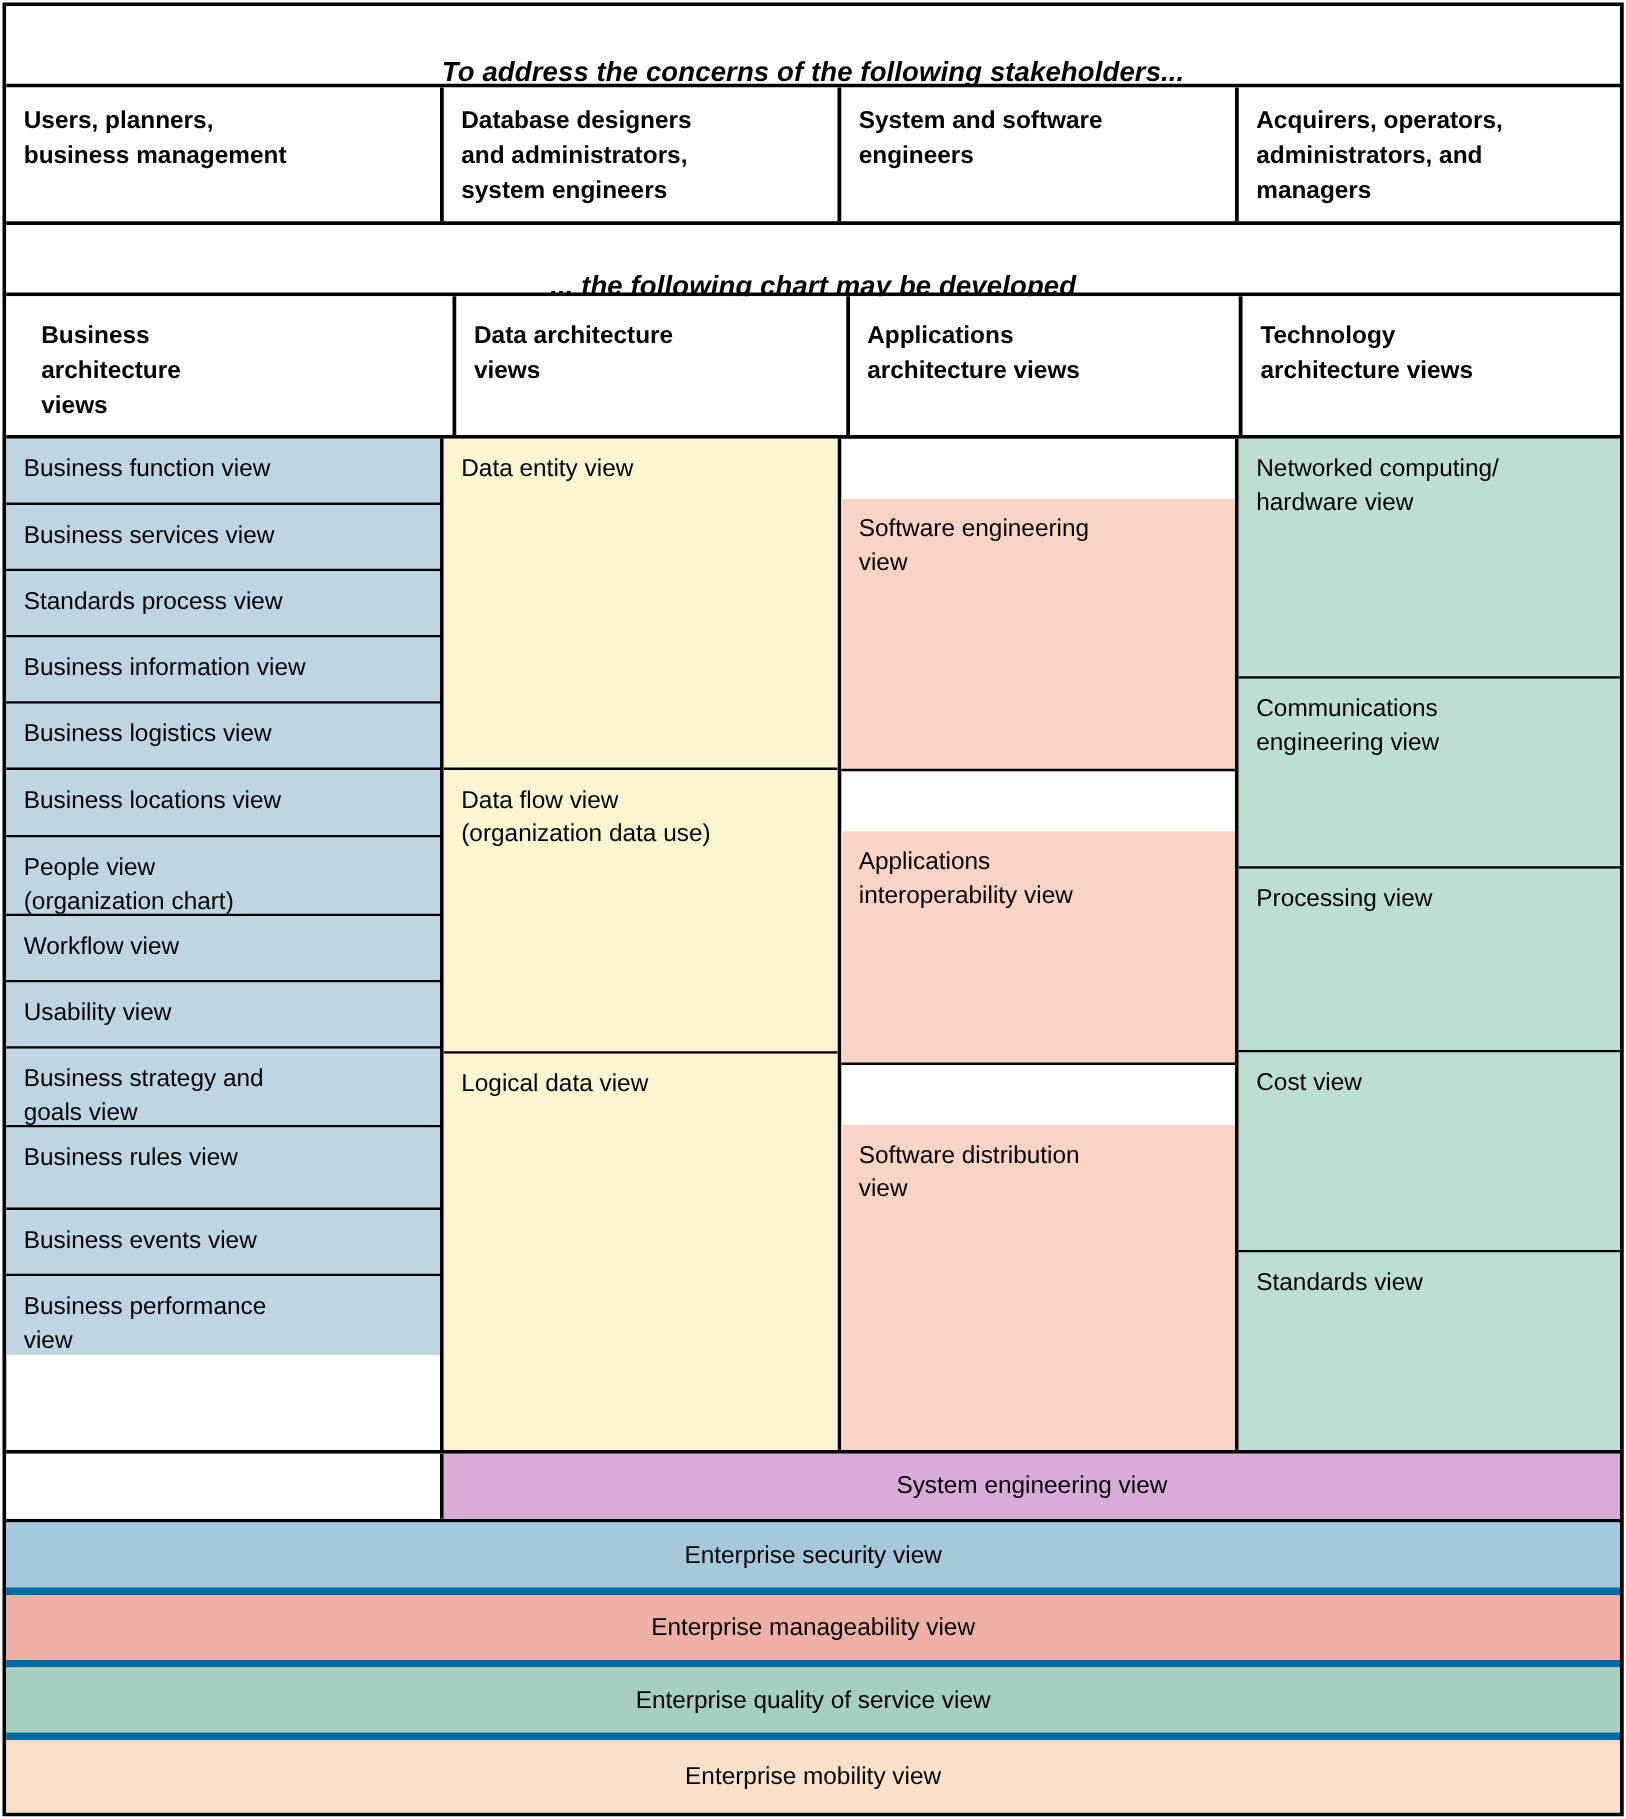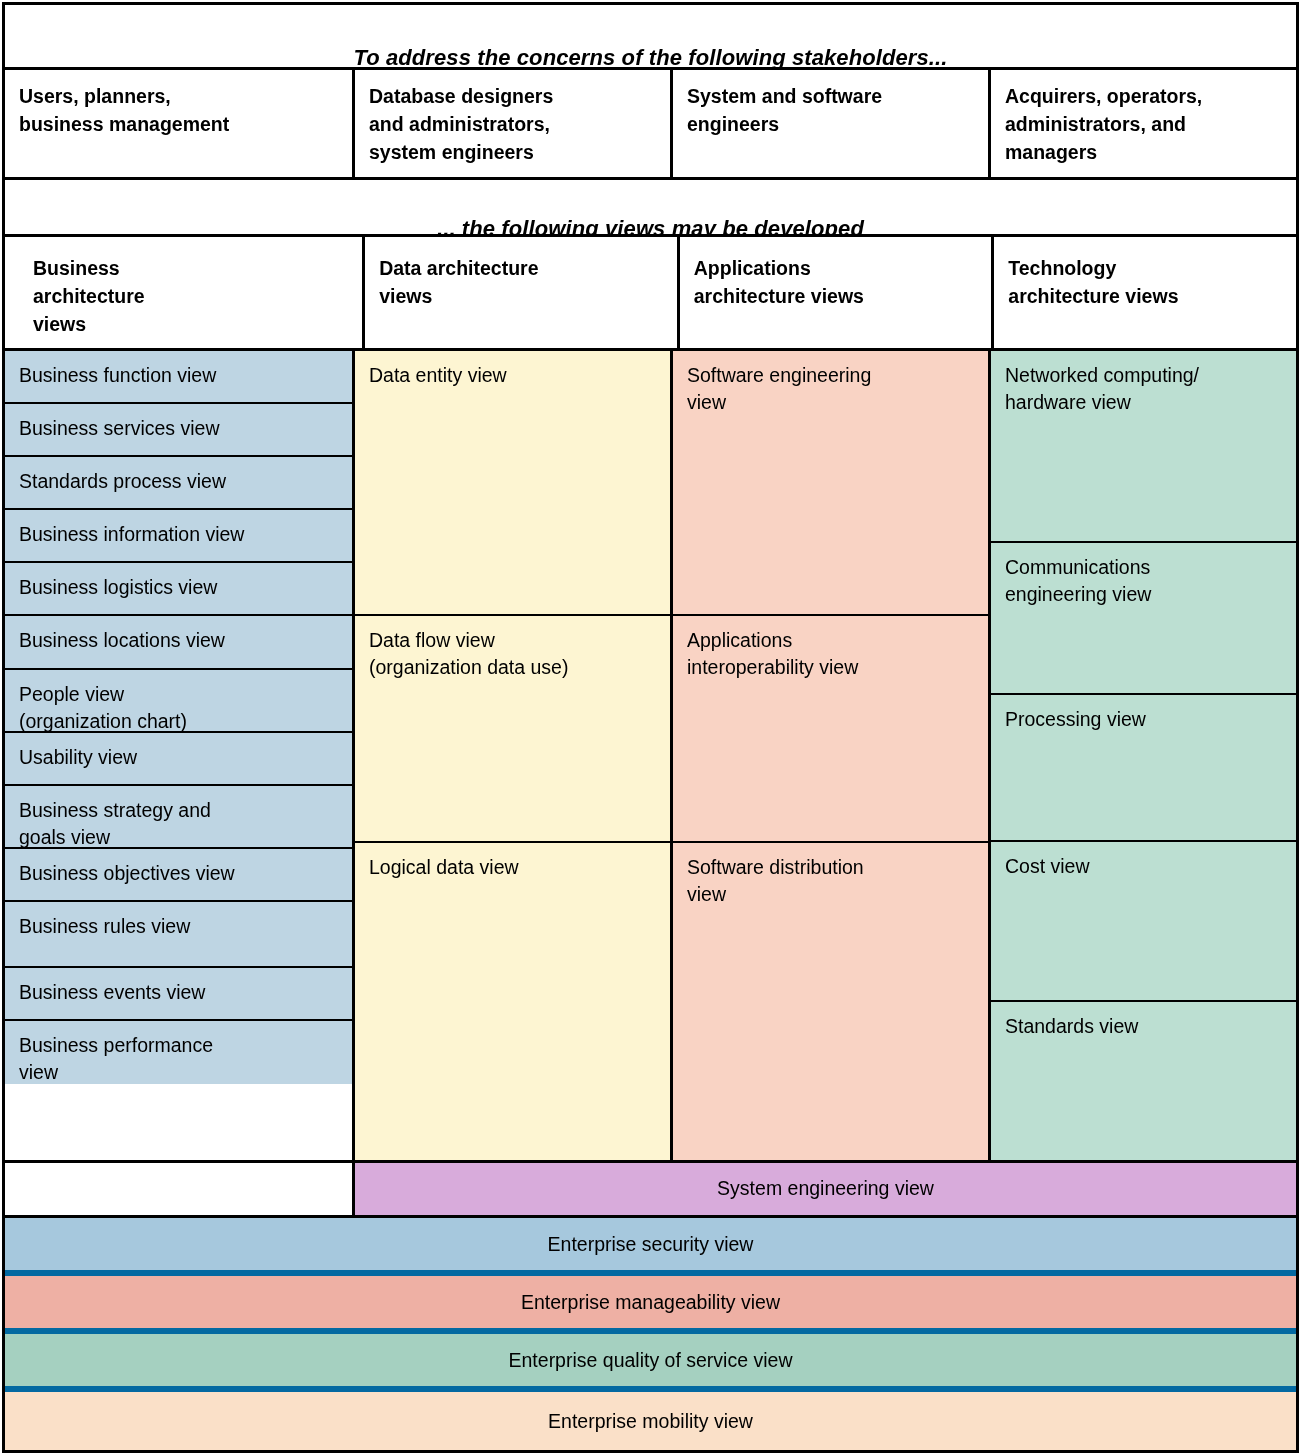--- a/index.html
+++ b/index.html
@@ -94,21 +94,21 @@
     border-bottom: 2px solid #000;
     padding: 11px 14px 0 14px;
     font-size: 19.5px;
     line-height: 1.39;
     overflow: hidden;
   }
   .cell:last-child { border-bottom: none; }
 
   .c-blue  { background: #bed5e3; }
   .c-yell  { background: #fdf5d2; }
-  .c-pink  { background: #f9d3c4; }
+  .c-pink  { background: #f9d3c4; margin-top: 48px; }
   .c-green { background: #bcdfd2; }
 
   
   .sysrow {
     height: 56px;
     display: flex;
     border-bottom: 3px solid #000;
   }
   .sys-blank {
     background: #ffffff;
@@ -147,43 +147,43 @@
     </div>
 
     <div class="stake-row">
       <div class="stake-cell" style="width:350px">Users, planners,<br>business management</div>
       <div class="stake-cell" style="width:318px">Database designers<br>and administrators,<br>system engineers</div>
       <div class="stake-cell" style="width:318px">System and software<br>engineers</div>
       <div class="stake-cell" style="width:305px">Acquirers, operators,<br>administrators, and<br>managers</div>
     </div>
 
     <div class="banner banner-sub">
-      <span>... the following views may be developed</span>
+      <span>... the following chart may be developed</span>
     </div>
 
     <div class="colhead-row">
       <div class="colhead-cell" style="width:350px">Business<br>architecture<br>views</div>
       <div class="colhead-cell" style="width:318px">Data architecture<br>views</div>
       <div class="colhead-cell" style="width:318px">Applications<br>architecture views</div>
       <div class="colhead-cell" style="width:305px">Technology<br>architecture views</div>
     </div>
 
     <div class="grid">
 
       <div class="col" style="width:350px">
         <div class="cell c-blue" style="height:53px">Business function view</div>
         <div class="cell c-blue" style="height:53px">Business services view</div>
         <div class="cell c-blue" style="height:53px">Standards process view</div>
         <div class="cell c-blue" style="height:53px">Business information view</div>
         <div class="cell c-blue" style="height:53px">Business logistics view</div>
         <div class="cell c-blue" style="height:54px">Business locations view</div>
         <div class="cell c-blue" style="height:63px">People view<br>(organization chart)</div>
+        <div class="cell c-blue" style="height:53px">Workflow view</div>
         <div class="cell c-blue" style="height:53px">Usability view</div>
         <div class="cell c-blue" style="height:63px">Business strategy and<br>goals view</div>
-        <div class="cell c-blue" style="height:53px">Business objectives view</div>
         <div class="cell c-blue" style="height:66px">Business rules view</div>
         <div class="cell c-blue" style="height:53px">Business events view</div>
         <div class="cell c-blue" style="height:63px">Business performance<br>view</div>
       </div>
 
       <div class="col" style="width:318px">
         <div class="cell c-yell" style="height:266px">Data entity view</div>
         <div class="cell c-yell" style="height:228px">Data flow view<br>(organization data use)</div>
         <div class="cell c-yell" style="height:318px">Logical data view</div>
       </div>

